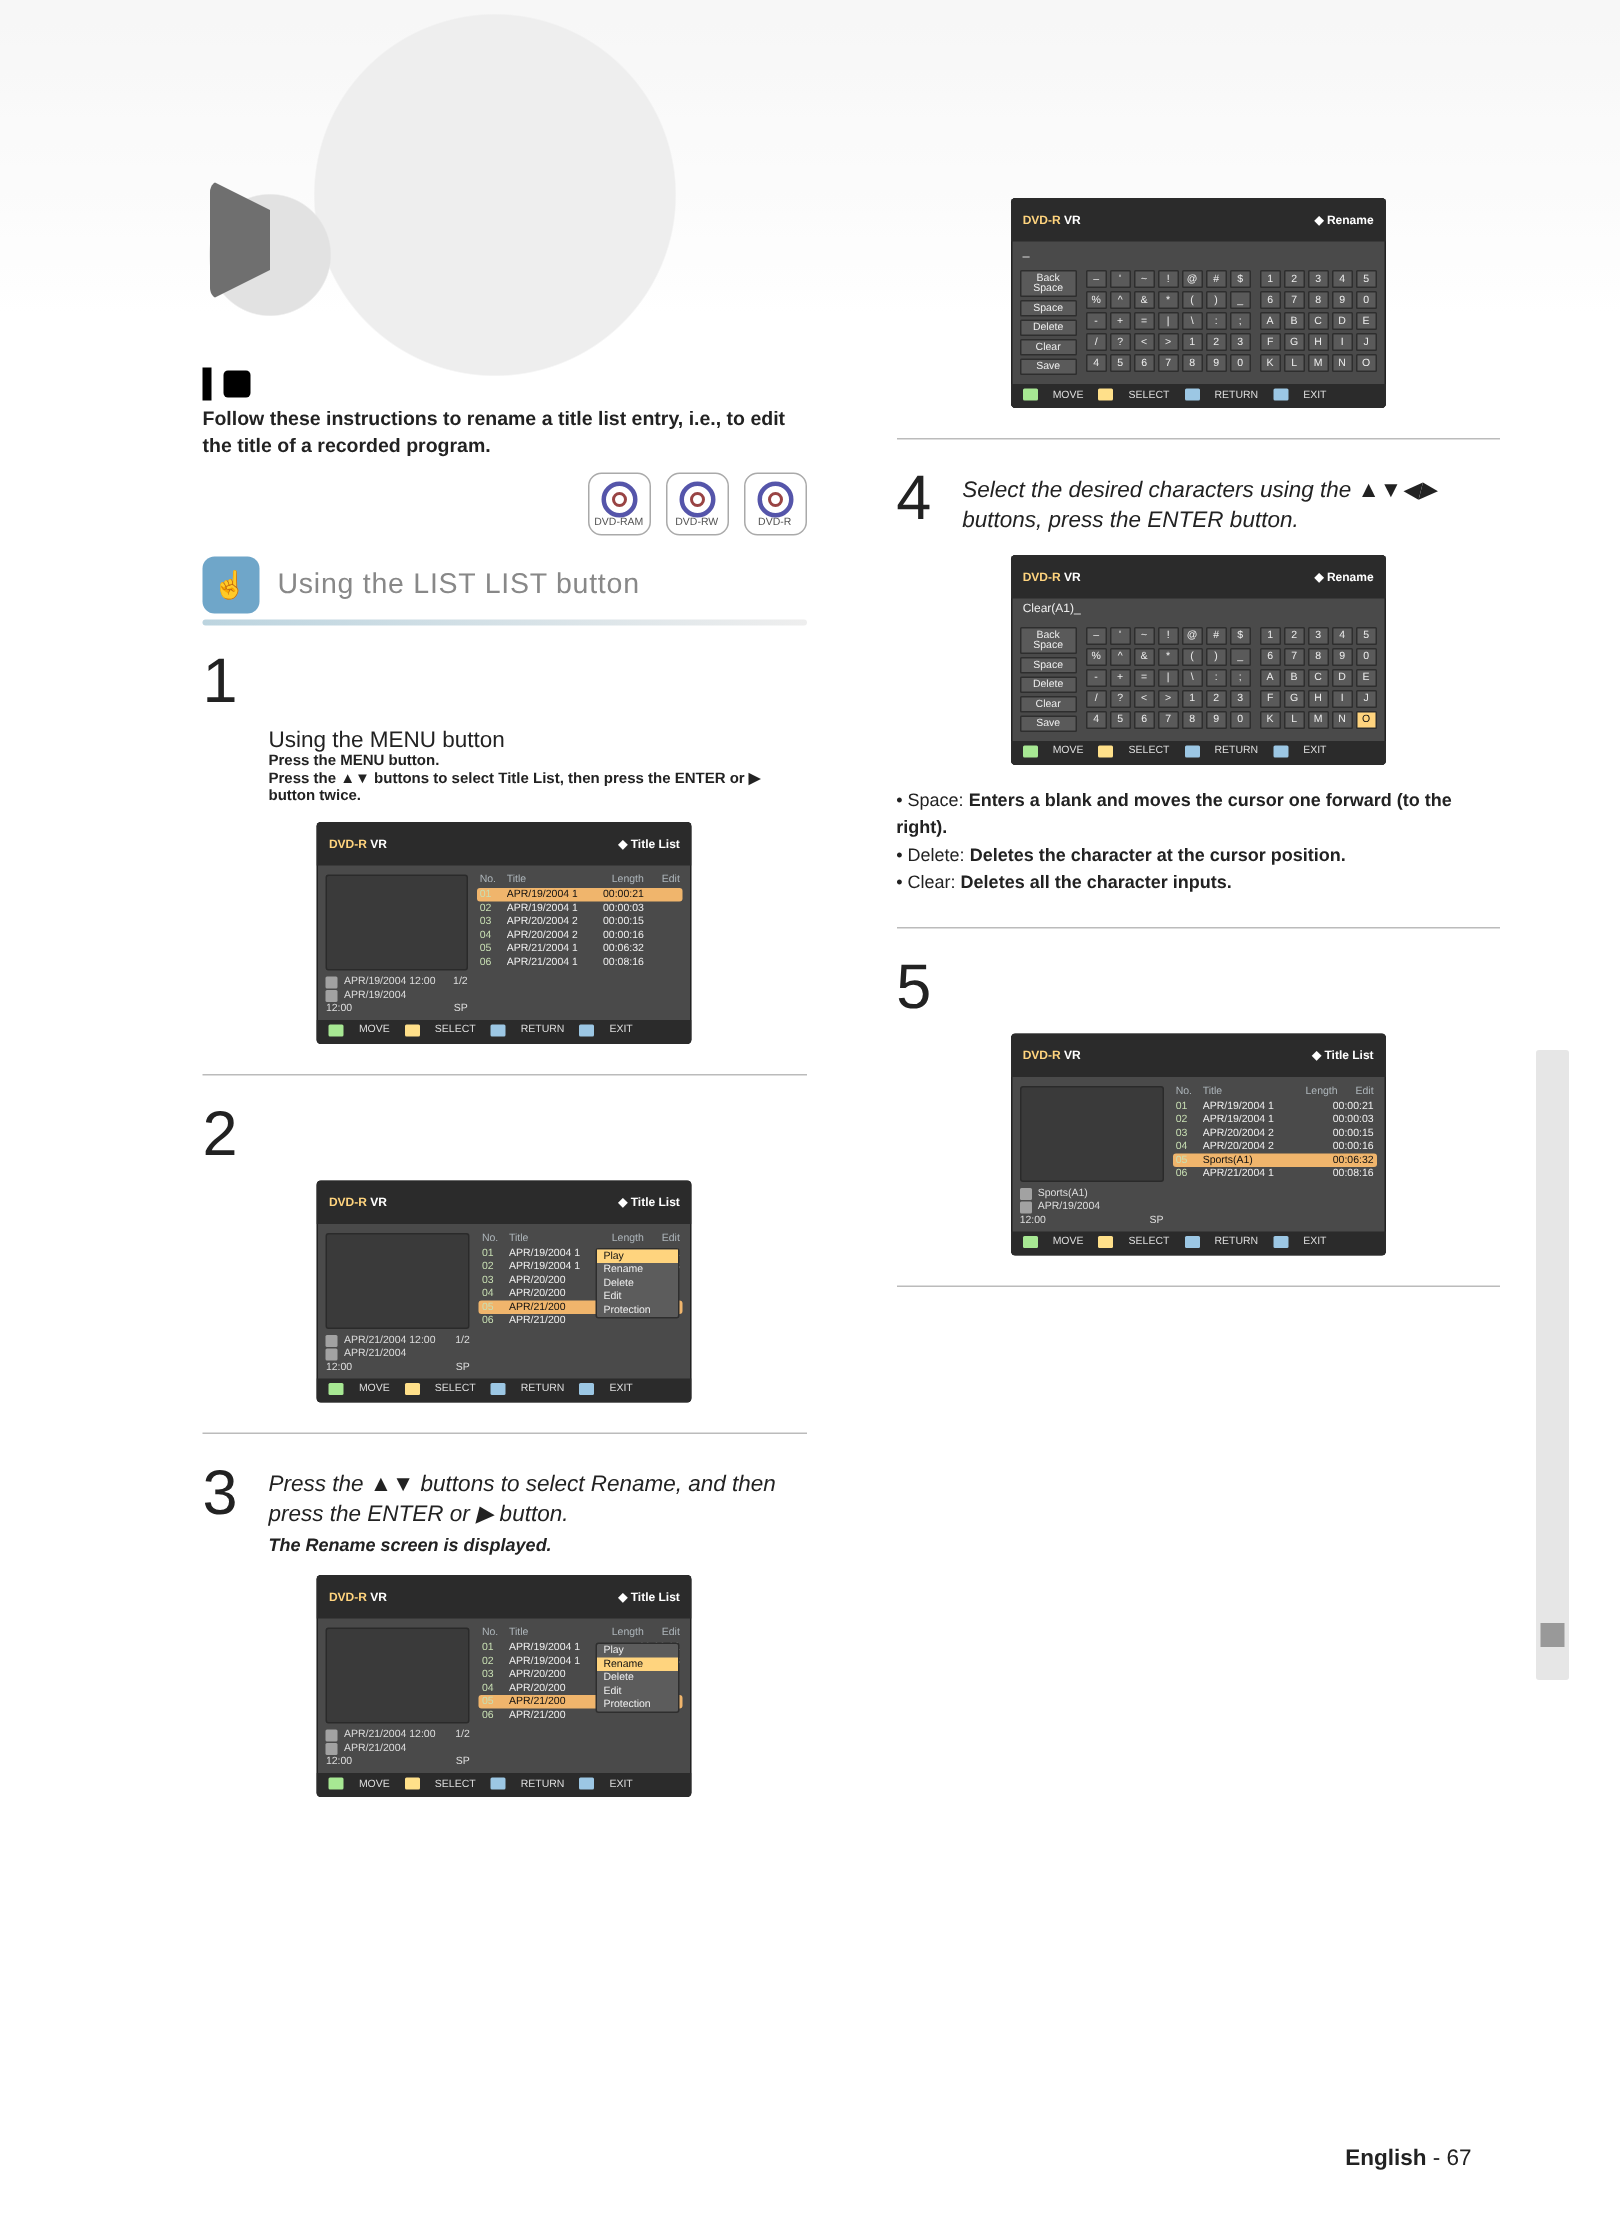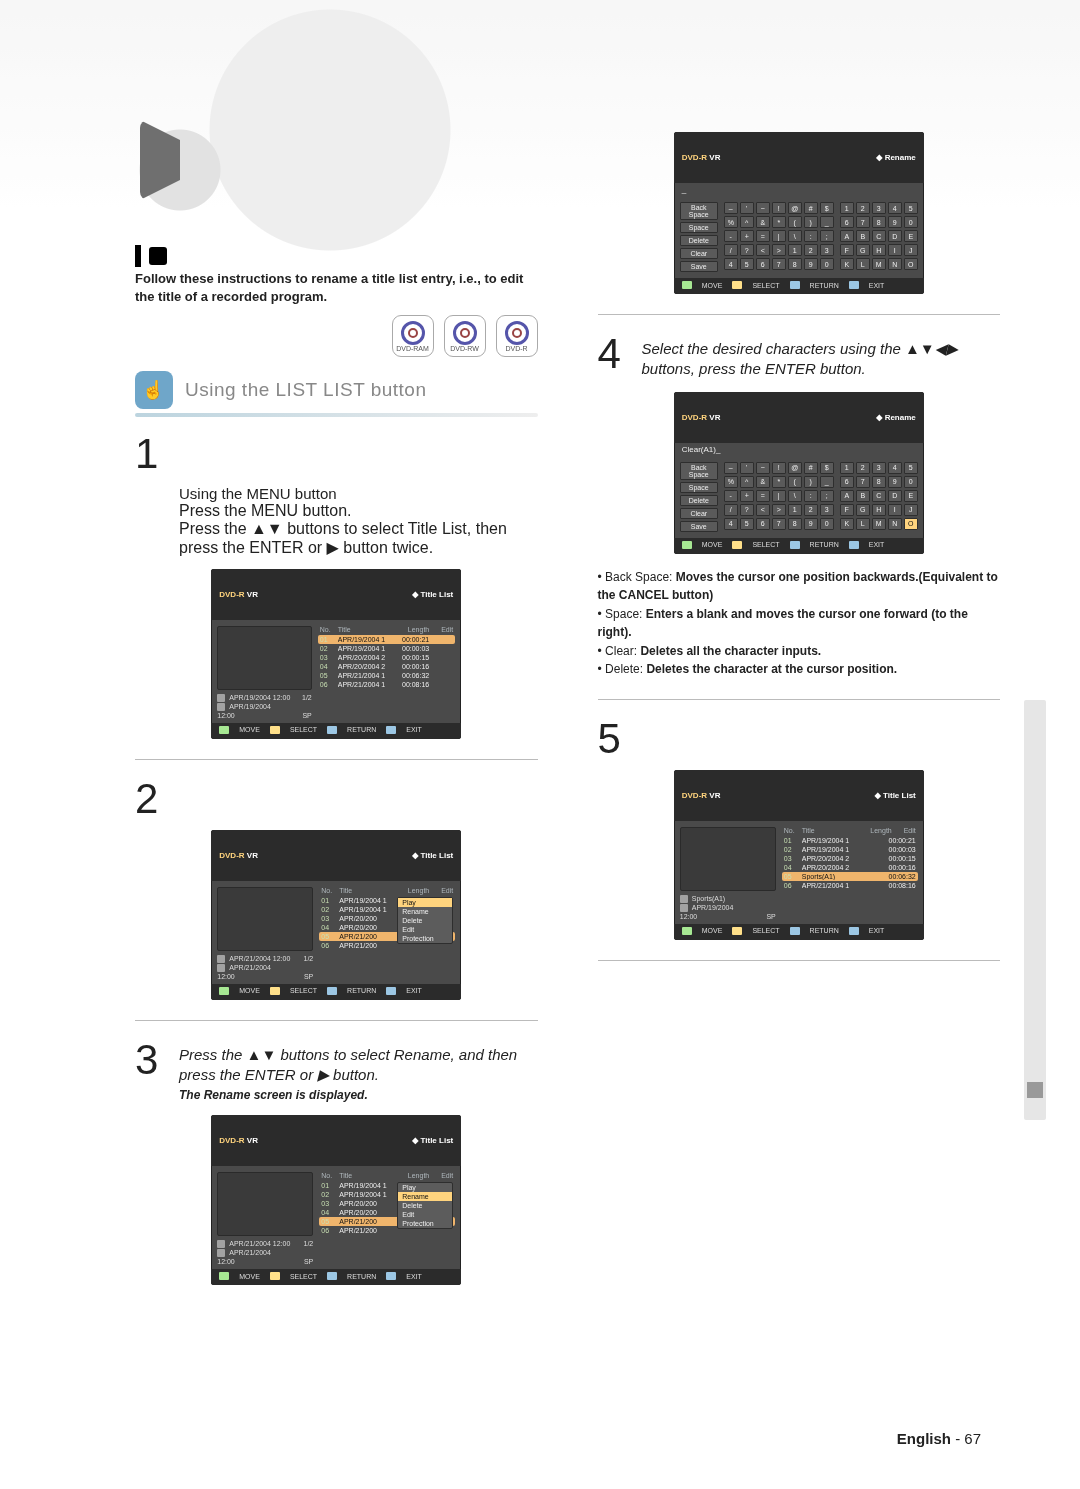--- a/index.html
+++ b/index.html
@@ -59,28 +59,28 @@
   .sec-head .badge{
     width:38px;height:38px;border-radius:8px;background:var(--btn-blue);
     display:flex;align-items:center;justify-content:center;color:#fff;font-size:18px;
   }
   .sec-rule{height:4px;background:linear-gradient(90deg,#bcd4df,#eee);border-radius:3px;margin:4px 0 18px;}
   .step{display:flex;gap:10px;margin:14px 0 6px;}
   .step .num{font-size:42px;line-height:.9;font-weight:400;min-width:34px;}
   .step .body{flex:1;font-size:15px;line-height:1.35;padding-top:4px;font-style:italic;}
   .step .bold{font-weight:700;font-size:12px;display:block;margin-top:2px;}
   .sub{margin-left:44px;font-size:15px;margin-top:12px;}
-  .sub .bold{font-size:16px;font-weight:400;display:block;}
+  .sub .bold{font-size:10px;font-weight:700;display:block;}
   .rule{border:none;border-top:1px solid #bbb;margin:20px 0;}
   .defs{font-size:12px;line-height:1.55;margin-top:14px;margin-bottom:8px;}
   .defs b{font-weight:700}
 
   
   .scrn{margin:12px auto 4px;width:250px;font-size:8px;color:#e8e8e8;background:var(--scrn-bg);border-radius:3px;overflow:hidden;box-shadow:inset 0 0 0 1px #222}
-  .scrn .s-hdr{display:flex;justify-content:space-between;align-items:center;padding:21px 8px;background:var(--scrn-hdr);font-weight:700}
+  .scrn .s-hdr{display:flex;justify-content:space-between;align-items:center;padding:10px 8px;background:var(--scrn-hdr);font-weight:700}
   .scrn .s-hdr .ram{color:var(--scrn-hilite)}
   .scrn .s-hdr .vr{color:#fff}
   .scrn .s-hdr .right{color:#fff}
   .scrn .s-body{padding:6px 6px 4px;display:flex;gap:6px}
   .scrn .preview{width:96px;display:flex;flex-direction:column;gap:4px}
   .scrn .pv-box{height:62px;background:#3a3a3a;border:1px solid #2a2a2a;border-radius:2px}
   .scrn .pv-meta{font-size:7px;display:flex;flex-direction:column;gap:1px}
   .scrn .pv-meta .row{display:flex;gap:4px;color:#ddd}
   .scrn .pv-meta .row .ico{width:8px;height:8px;background:#ddd;opacity:.6;border-radius:1px}
   .scrn .list{flex:1}
@@ -613,24 +613,23 @@
         <span class="ic y"></span>
           <span>SELECT</span>
         <span class="ic b"></span>
           <span>RETURN</span>
         <span class="ic b"></span>
           <span>EXIT</span>
       </div>
     </div>
 
     <div class="defs">
-      <div>• <span>Back Space:</span> <b>Moves the cursor one position backwards.(Equivalent to the CANCEL button)</b></div>
       <div>• <span>Space:</span> <b>Enters a blank and moves the cursor one forward (to the right).</b></div>
+      <div>• <span>Delete:</span> <b>Deletes the character at the cursor position.</b></div>
       <div>• <span>Clear:</span> <b>Deletes all the character inputs.</b></div>
-      <div>• <span>Delete:</span> <b>Deletes the character at the cursor position.</b></div>
     </div>
 
     <hr class="rule">
 
     <div class="step">
       <div class="num">5</div>
     </div>
 
     <div class="scrn">
       <div class="s-hdr">

